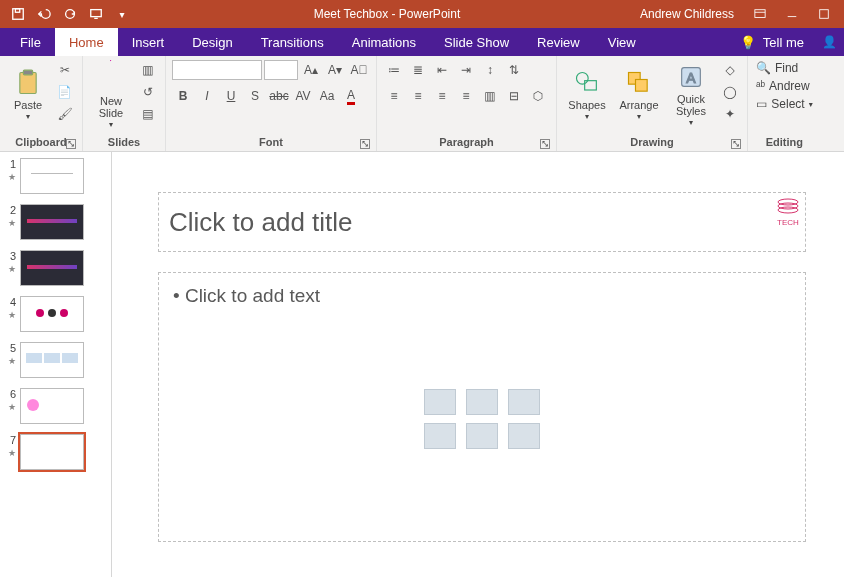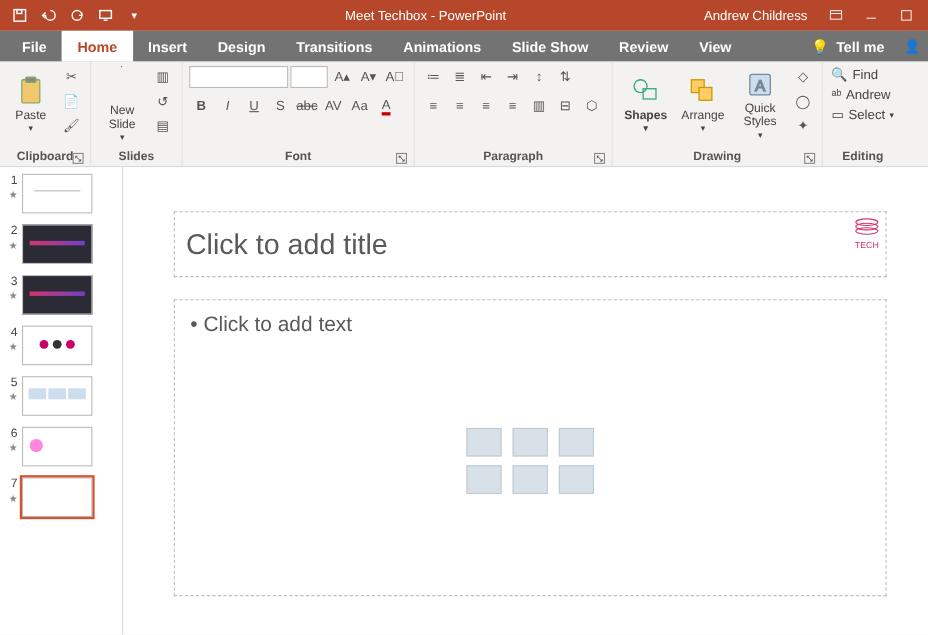--- a/index.html
+++ b/index.html
@@ -4,21 +4,21 @@
 <style>
   * { margin: 0; padding: 0; box-sizing: border-box; font-family: "Segoe UI", sans-serif; }
   body { background: #fff; width: 844px; height: 577px; overflow: hidden; font-size: 12px; }
   .titlebar { background: #b7472a; color: #fff; height: 28px; display: flex; align-items: center; padding: 0 6px; }
   .titlebar .qat { display: flex; gap: 2px; align-items: center; }
   .titlebar .qat > div { width: 24px; height: 24px; display: flex; align-items: center; justify-content: center; cursor: pointer; }
   .titlebar .title { flex: 1; text-align: center; font-size: 12px; }
   .titlebar .user { font-size: 12px; margin-right: 12px; }
   .titlebar .wincontrols { display: flex; gap: 4px; }
   .titlebar .wincontrols > div { width: 28px; height: 24px; display: flex; align-items: center; justify-content: center; cursor: pointer; }
-  .tabs { background: #737373; color: #fff; height: 28px; display: flex; align-items: stretch; padding-left: 6px; font-weight: bold; }
+  .tabs { background: #4c1d95; color: #fff; height: 28px; display: flex; align-items: stretch; padding-left: 6px; }
   .tabs .tab { padding: 0 14px; display: flex; align-items: center; font-size: 13px; cursor: pointer; }
   .tabs .tab.active { background: #fff; color: #b7472a; }
   .tabs .spacer { flex: 1; }
   .tabs .tellme { display: flex; align-items: center; gap: 6px; padding: 0 12px; font-size: 13px; }
   .ribbon { background: #f3f2f1; border-bottom: 1px solid #d6d6d6; height: 96px; display: flex; }
   .group { border-right: 1px solid #e1e1e1; display: flex; flex-direction: column; padding: 4px 6px 2px 6px; }
   .group .body { flex: 1; display: flex; align-items: flex-start; gap: 4px; }
   .group .label { text-align: center; font-size: 11px; color: #555; padding: 1px 0; position: relative; font-weight: bold; }
   .group .label .launcher { position: absolute; right: 0; bottom: 0; width: 10px; height: 10px; border: 1px solid #888; font-size: 7px; display: flex; align-items: center; justify-content: center; cursor: pointer; }
   .bigbtn { display: flex; flex-direction: column; align-items: center; justify-content: center; width: 44px; height: 70px; cursor: pointer; font-size: 11px; color: #444; gap: 2px; text-align: center; line-height: 1.1; }
@@ -209,21 +209,21 @@
         <div class="smallbtn">▥</div>
         <div class="smallbtn">⊟</div>
         <div class="smallbtn">⬡</div>
       </div>
     </div>
     <div class="label"><span>Paragraph</span><div class="launcher">⤡</div></div>
   </div>
 
   <div class="group">
     <div class="body">
-      <div class="bigbtn" style="width:48px;font-weight:bold;">
+      <div class="bigbtn" style="width:48px;">
         <svg viewBox="0 0 24 24" fill="none" stroke="#3a7">
             <circle cx="8" cy="8" r="5"></circle>
             <rect x="10" y="10" width="10" height="8"></rect>
           </svg>
         <span>Shapes</span>
           <span class="caret">▾</span>
       </div>
       <div class="bigbtn" style="width:48px;">
         <svg viewBox="0 0 24 24" fill="#fc6" stroke="#c90">
             <rect x="3" y="3" width="10" height="10"></rect>

